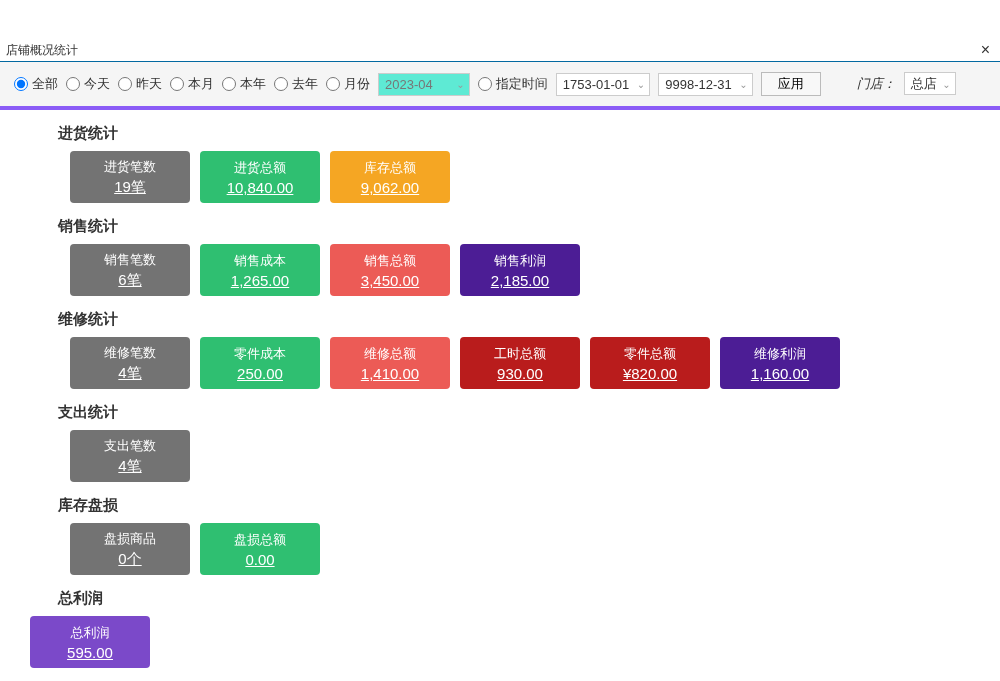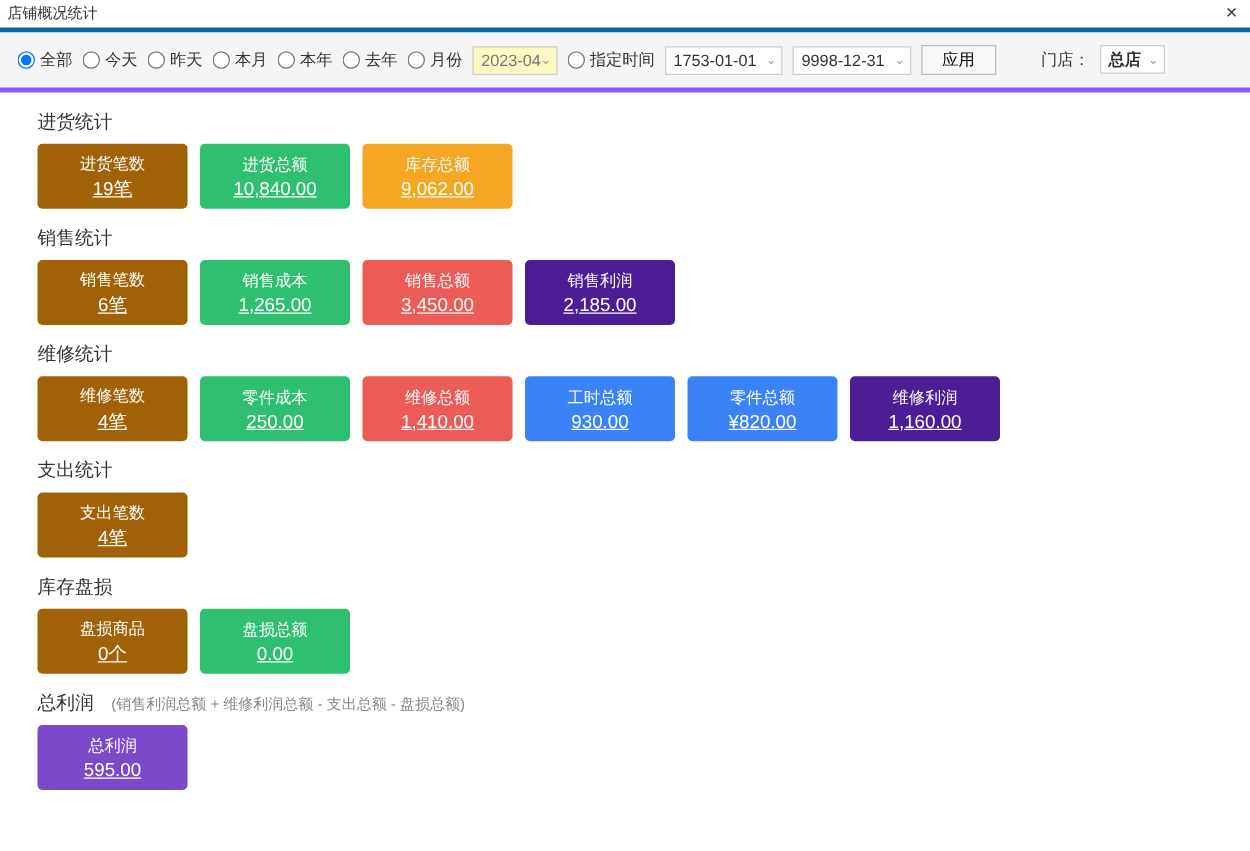--- a/index.html
+++ b/index.html
@@ -8,24 +8,25 @@
   font-size: 13px;
   background: #fff;
   color: #333;
   width: 1000px;
   height: 681px;
   overflow: hidden;
 }
 .titlebar {
   display: flex;
   justify-content: space-between;
-  align-items: flex-start;
+  align-items: center;
   padding: 2px 6px;
-  border-bottom: 4px solid #0369a1;
+  border-bottom: 1px solid #0369a1;
   font-size: 12px;
+  margin-top: 39px;
 }
 .titlebar .close {
   font-size: 16px;
   cursor: pointer;
   padding: 0 4px;
 }
 .filterbar {
   background: #f5f5f5;
   padding: 10px 14px;
   display: flex;
@@ -47,24 +48,24 @@
   cursor: pointer;
 }
 .date-select, .date-input, .store-select {
   border: 1px solid #ccc;
   background: #fff;
   padding: 3px 6px;
   font-size: 13px;
   height: 24px;
 }
 .date-select {
-  background: #fef9c3;
+  background: #5eead4;
   color: #777;
   position: relative;
-  padding-right: 12px;
+  padding-right: 36px;
 }
 .date-input {
   width: 90px;
   position: relative;
   padding-right: 20px;
   background: #fff;
 }
 .chev {
   position: absolute;
   right: 5px;
@@ -76,34 +77,35 @@
 }
 .rel { position: relative; display: inline-block; }
 .apply-btn {
   border: 1px solid #bbb;
   background: #f8f8f8;
   padding: 2px 16px;
   height: 24px;
   cursor: pointer;
   font-size: 13px;
 }
-.store-label { margin-left: 28px; font-size: 13px; }
-.store-select { width: 100px; position: relative; padding-right: 18px; font-weight: bold; }
+.store-label { margin-left: 28px; font-size: 13px; font-style: italic; }
+.store-select { width: 100px; position: relative; padding-right: 18px; }
 .content { padding: 14px 30px; }
 .section { margin-bottom: 14px; }
 .section-head {
   display: flex;
   align-items: baseline;
   gap: 14px;
   margin-bottom: 8px;
 }
 .section-title {
   font-size: 15px;
-  font-weight: 400;
+  font-weight: 700;
   color: #333;
+  margin-left: 28px;
 }
 .section-note {
   font-size: 12px;
   color: #888;
 }
 .cards { display: flex; gap: 10px; }
 .card {
   width: 120px;
   height: 52px;
   border-radius: 4px;
@@ -115,25 +117,25 @@
   gap: 2px;
 }
 .card-label {
   font-size: 13px;
 }
 .card-value {
   font-size: 15px;
   font-weight: normal;
   text-decoration: underline;
 }
-.blue   { background: #a16207; }
+.blue   { background: #737373; margin-left: 40px; }
 .green  { background: #2fbf71; }
 .orange { background: #f5a623; align-items: center; }
 .red    { background: #ec5b56; }
-.coral  { background: #3b82f6; }
+.coral  { background: #b91c1c; }
 .purple { background: #4c1d95; }
 .violet { background: #7b49c9; }
 </style>
 </head>
 <body>
 
 <div class="titlebar">
   <span>店铺概况统计</span>
   <span class="close">×</span>
 </div>
@@ -298,21 +300,20 @@
         <div class="card green">
           <div class="card-label">盘损总额</div>
           <div class="card-value">0.00</div>
         </div>
       </div>
   </div>
 
   <div class="section">
     <div class="section-head">
       <div class="section-title">总利润</div>
-      <div class="section-note">(销售利润总额 + 维修利润总额 - 支出总额 - 盘损总额)</div>
     </div>
     <div class="cards">
         <div class="card violet">
           <div class="card-label">总利润</div>
           <div class="card-value">595.00</div>
         </div>
       </div>
   </div>
 
 </div>

